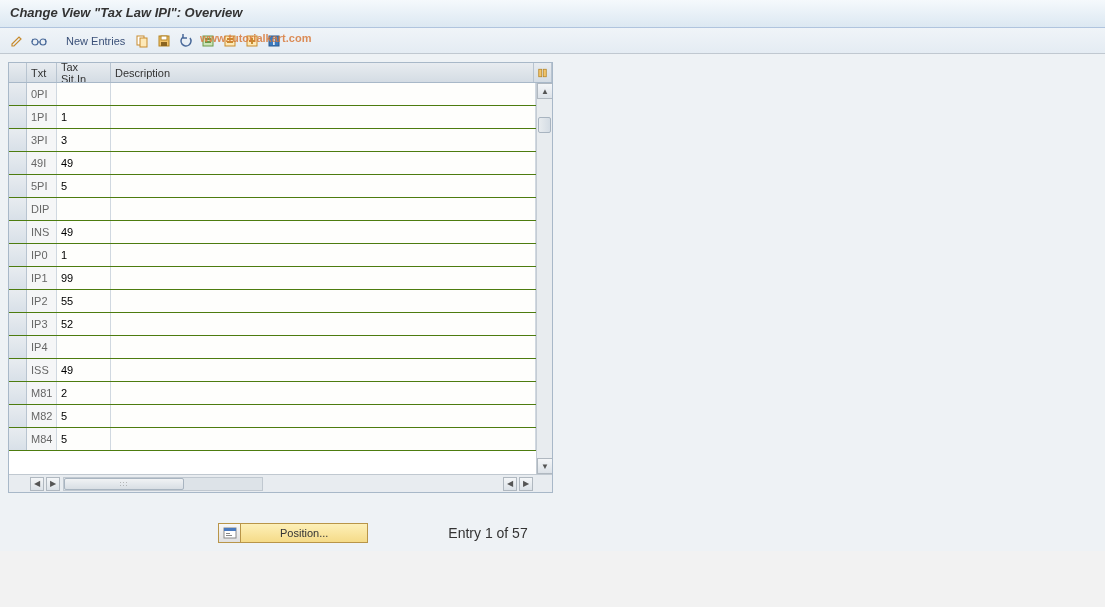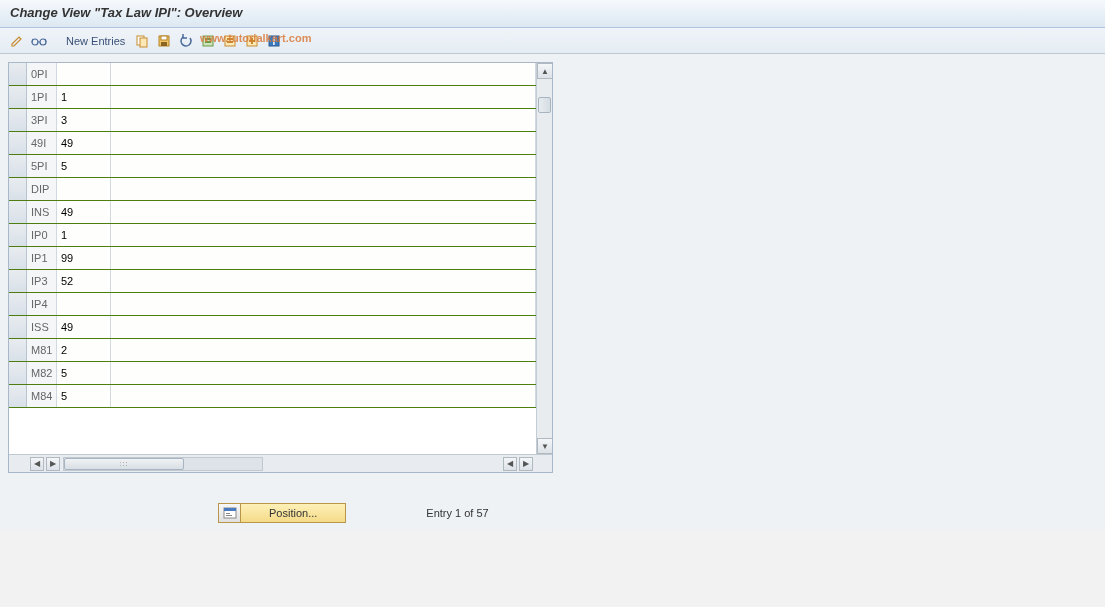--- a/index.html
+++ b/index.html
@@ -234,26 +234,26 @@
     .position-btn-icon {
       width: 22px;
       height: 18px;
       background: linear-gradient(to bottom, #f8f8f8, #e0e0e0);
       border-right: 1px solid #b89548;
       display: flex;
       align-items: center;
       justify-content: center;
     }
     .position-btn-label {
-      padding: 0 28px;
+      padding: 0 39px;
       font-size: 11px;
       color: #333;
     }
     .entry-status {
-      font-size: 11px;
+      font-size: 14px;
       color: #333;
     }
     svg { display: block; }
   </style>
 </head>
 <body>
 
 <div class="header">
   <span class="header-title">Change View "Tax Law IPI": Overview</span>
 </div>
@@ -317,20 +317,32 @@
     <svg width="14" height="14" viewBox="0 0 14 14">
         <rect x="2" y="2" width="10" height="10" fill="#3a7abf" stroke="#2a5a8f"></rect>
         <text x="7" y="11" text-anchor="middle" fill="#fff" font-size="10" font-weight="bold">i</text>
       </svg>
   </span>
   <span class="watermark">www.tutorialkart.com</span>
 </div>
 
 <div class="content-area">
   <div class="table-container">
+    <div class="table-header">
+      <div class="th th-select"></div>
+      <div class="th th-txt">Txt</div>
+      <div class="th th-sit">Tax Sit.In</div>
+      <div class="th th-desc">Description</div>
+      <div class="th th-config">
+        <svg width="12" height="12" viewBox="0 0 12 12">
+            <rect x="1" y="1" width="4" height="10" fill="#f2c46b" stroke="#b38324"></rect>
+            <rect x="7" y="1" width="4" height="10" fill="#f2c46b" stroke="#b38324"></rect>
+          </svg>
+      </div>
+    </div>
     <div class="table-body">
       <div class="table-rows-wrapper" id="table-rows">
           <div class="table-row">
             <div class="td td-select"></div>
             <div class="td td-txt">0PI</div>
             <div class="td td-sit"></div>
             <div class="td td-desc"></div>
           </div>
           <div class="table-row">
             <div class="td td-select"></div>
@@ -371,20 +383,26 @@
           <div class="table-row">
             <div class="td td-select"></div>
             <div class="td td-txt">IP0</div>
             <div class="td td-sit">1</div>
             <div class="td td-desc"></div>
           </div>
           <div class="table-row">
             <div class="td td-select"></div>
             <div class="td td-txt">IP1</div>
             <div class="td td-sit">99</div>
+            <div class="td td-desc"></div>
+          </div>
+          <div class="table-row">
+            <div class="td td-select"></div>
+            <div class="td td-txt">IP2</div>
+            <div class="td td-sit">55</div>
             <div class="td td-desc"></div>
           </div>
           <div class="table-row">
             <div class="td td-select"></div>
             <div class="td td-txt">IP3</div>
             <div class="td td-sit">52</div>
             <div class="td td-desc"></div>
           </div>
           <div class="table-row">
             <div class="td td-select"></div>

